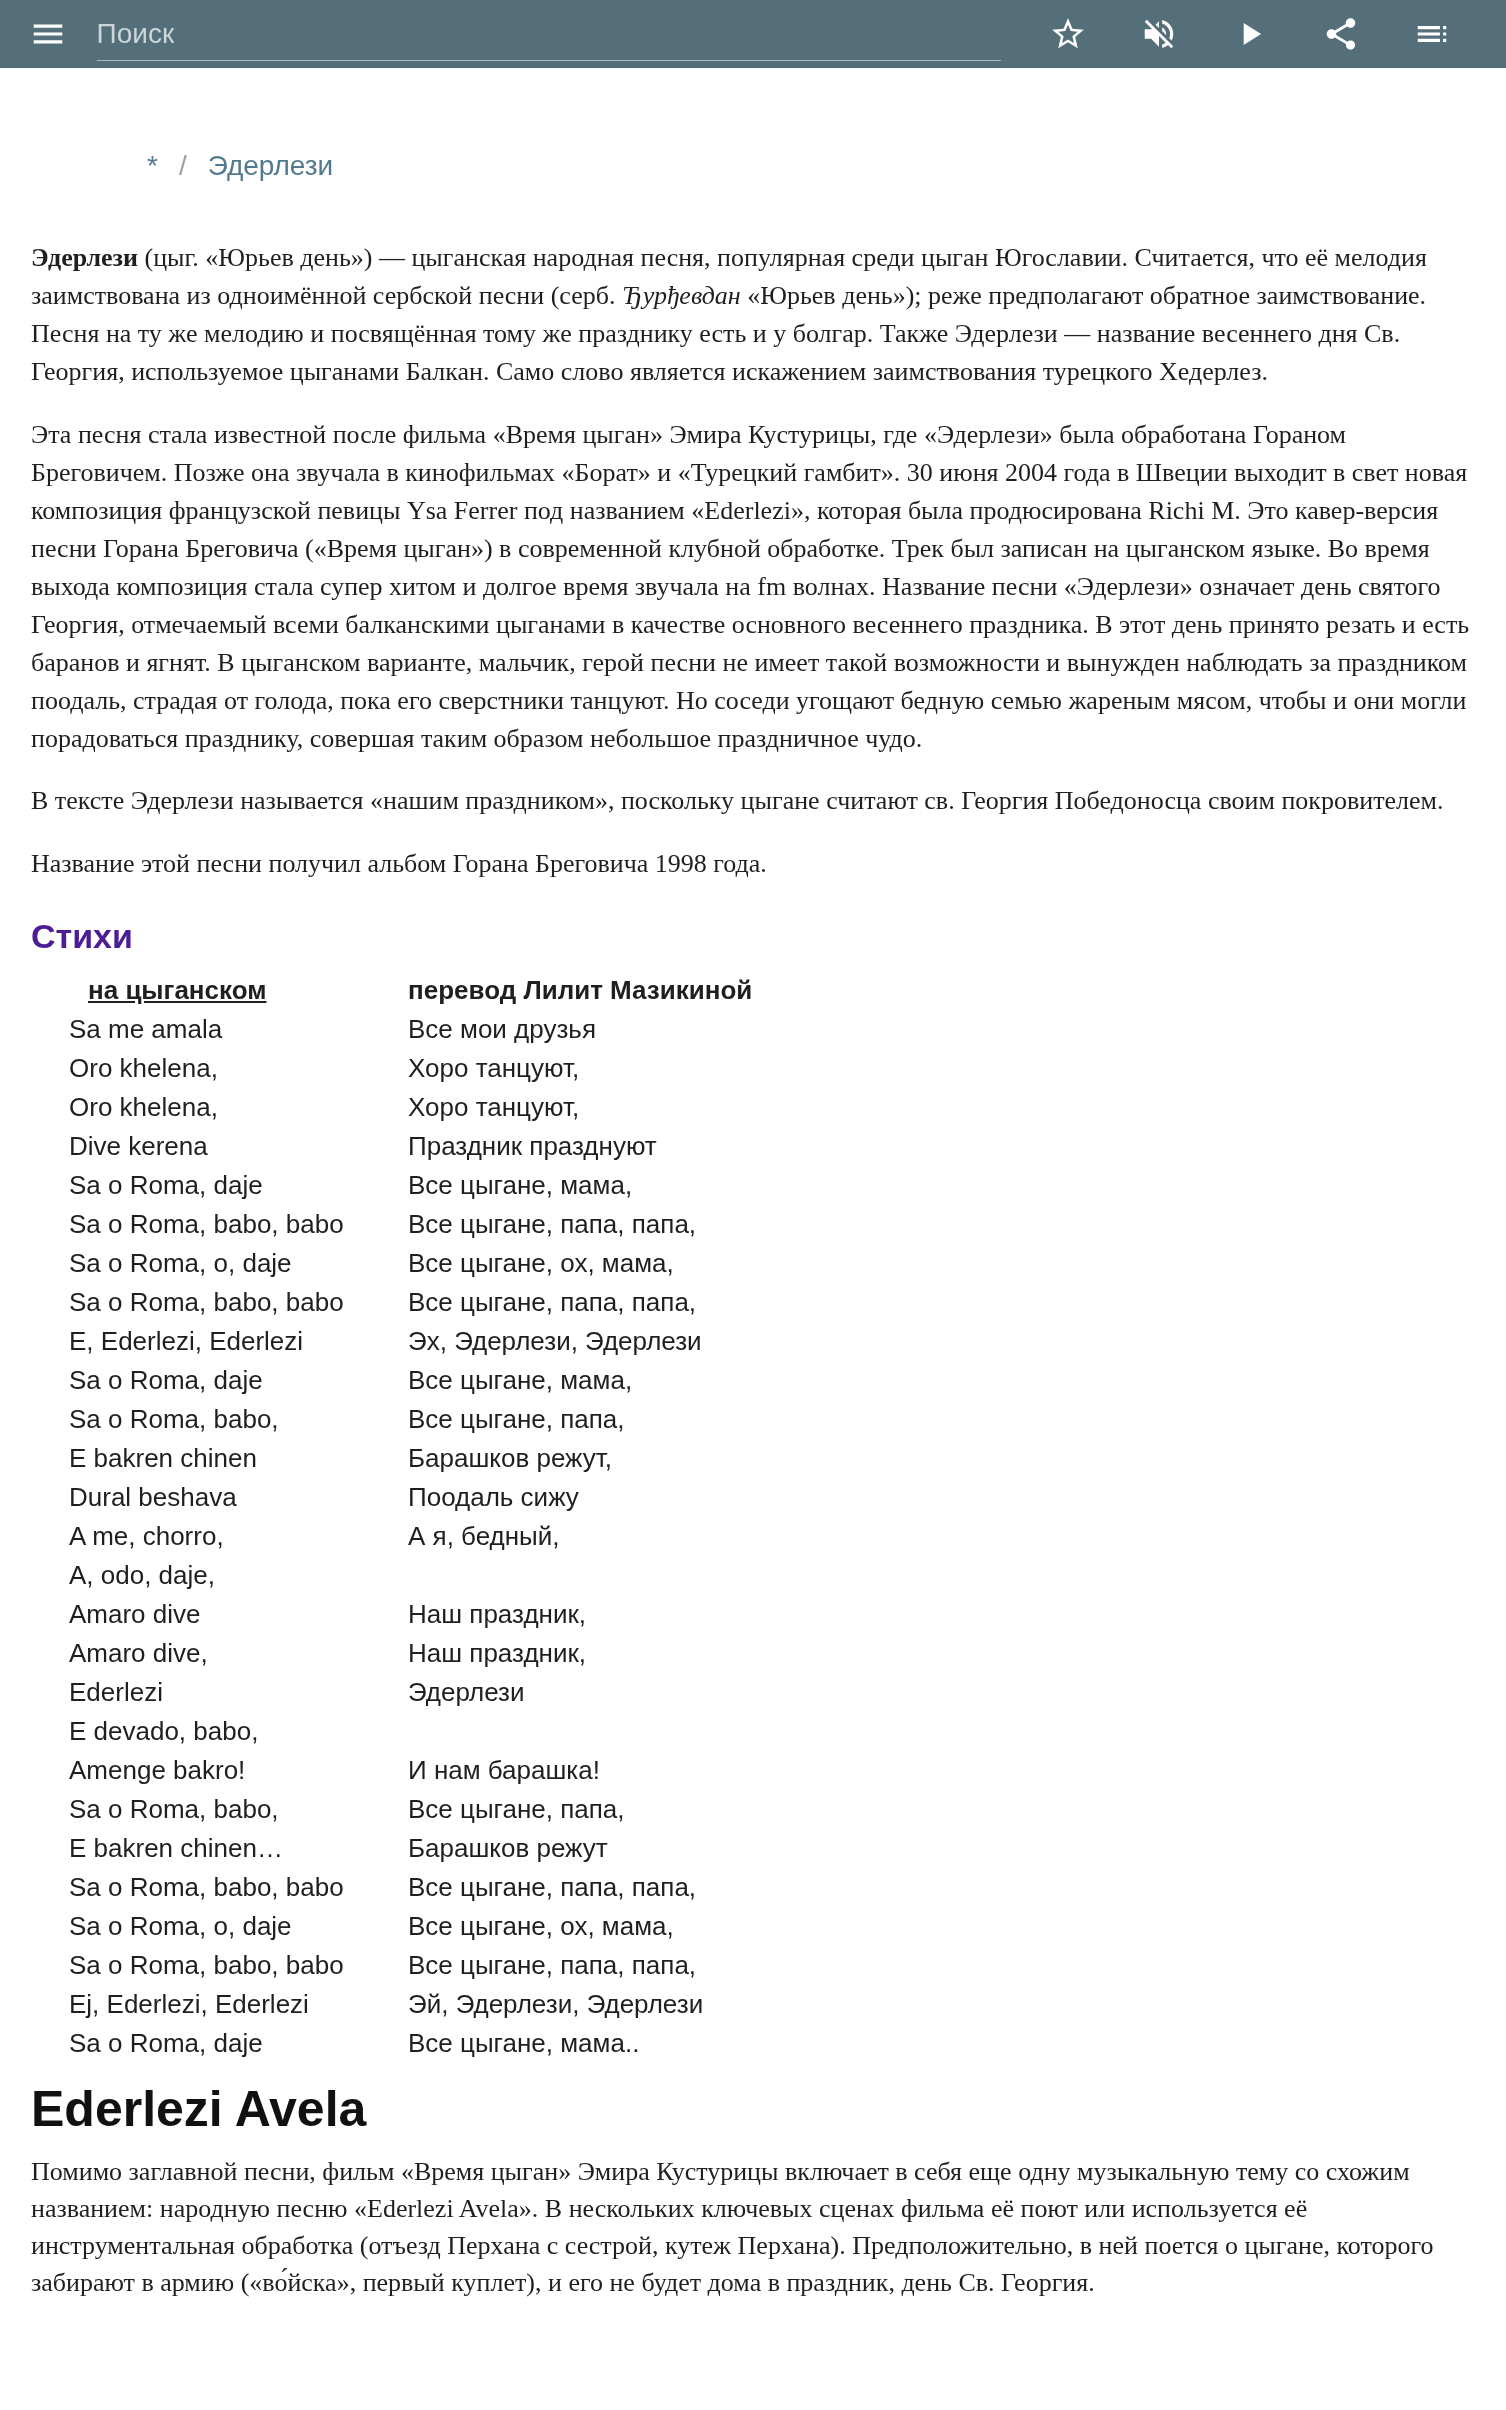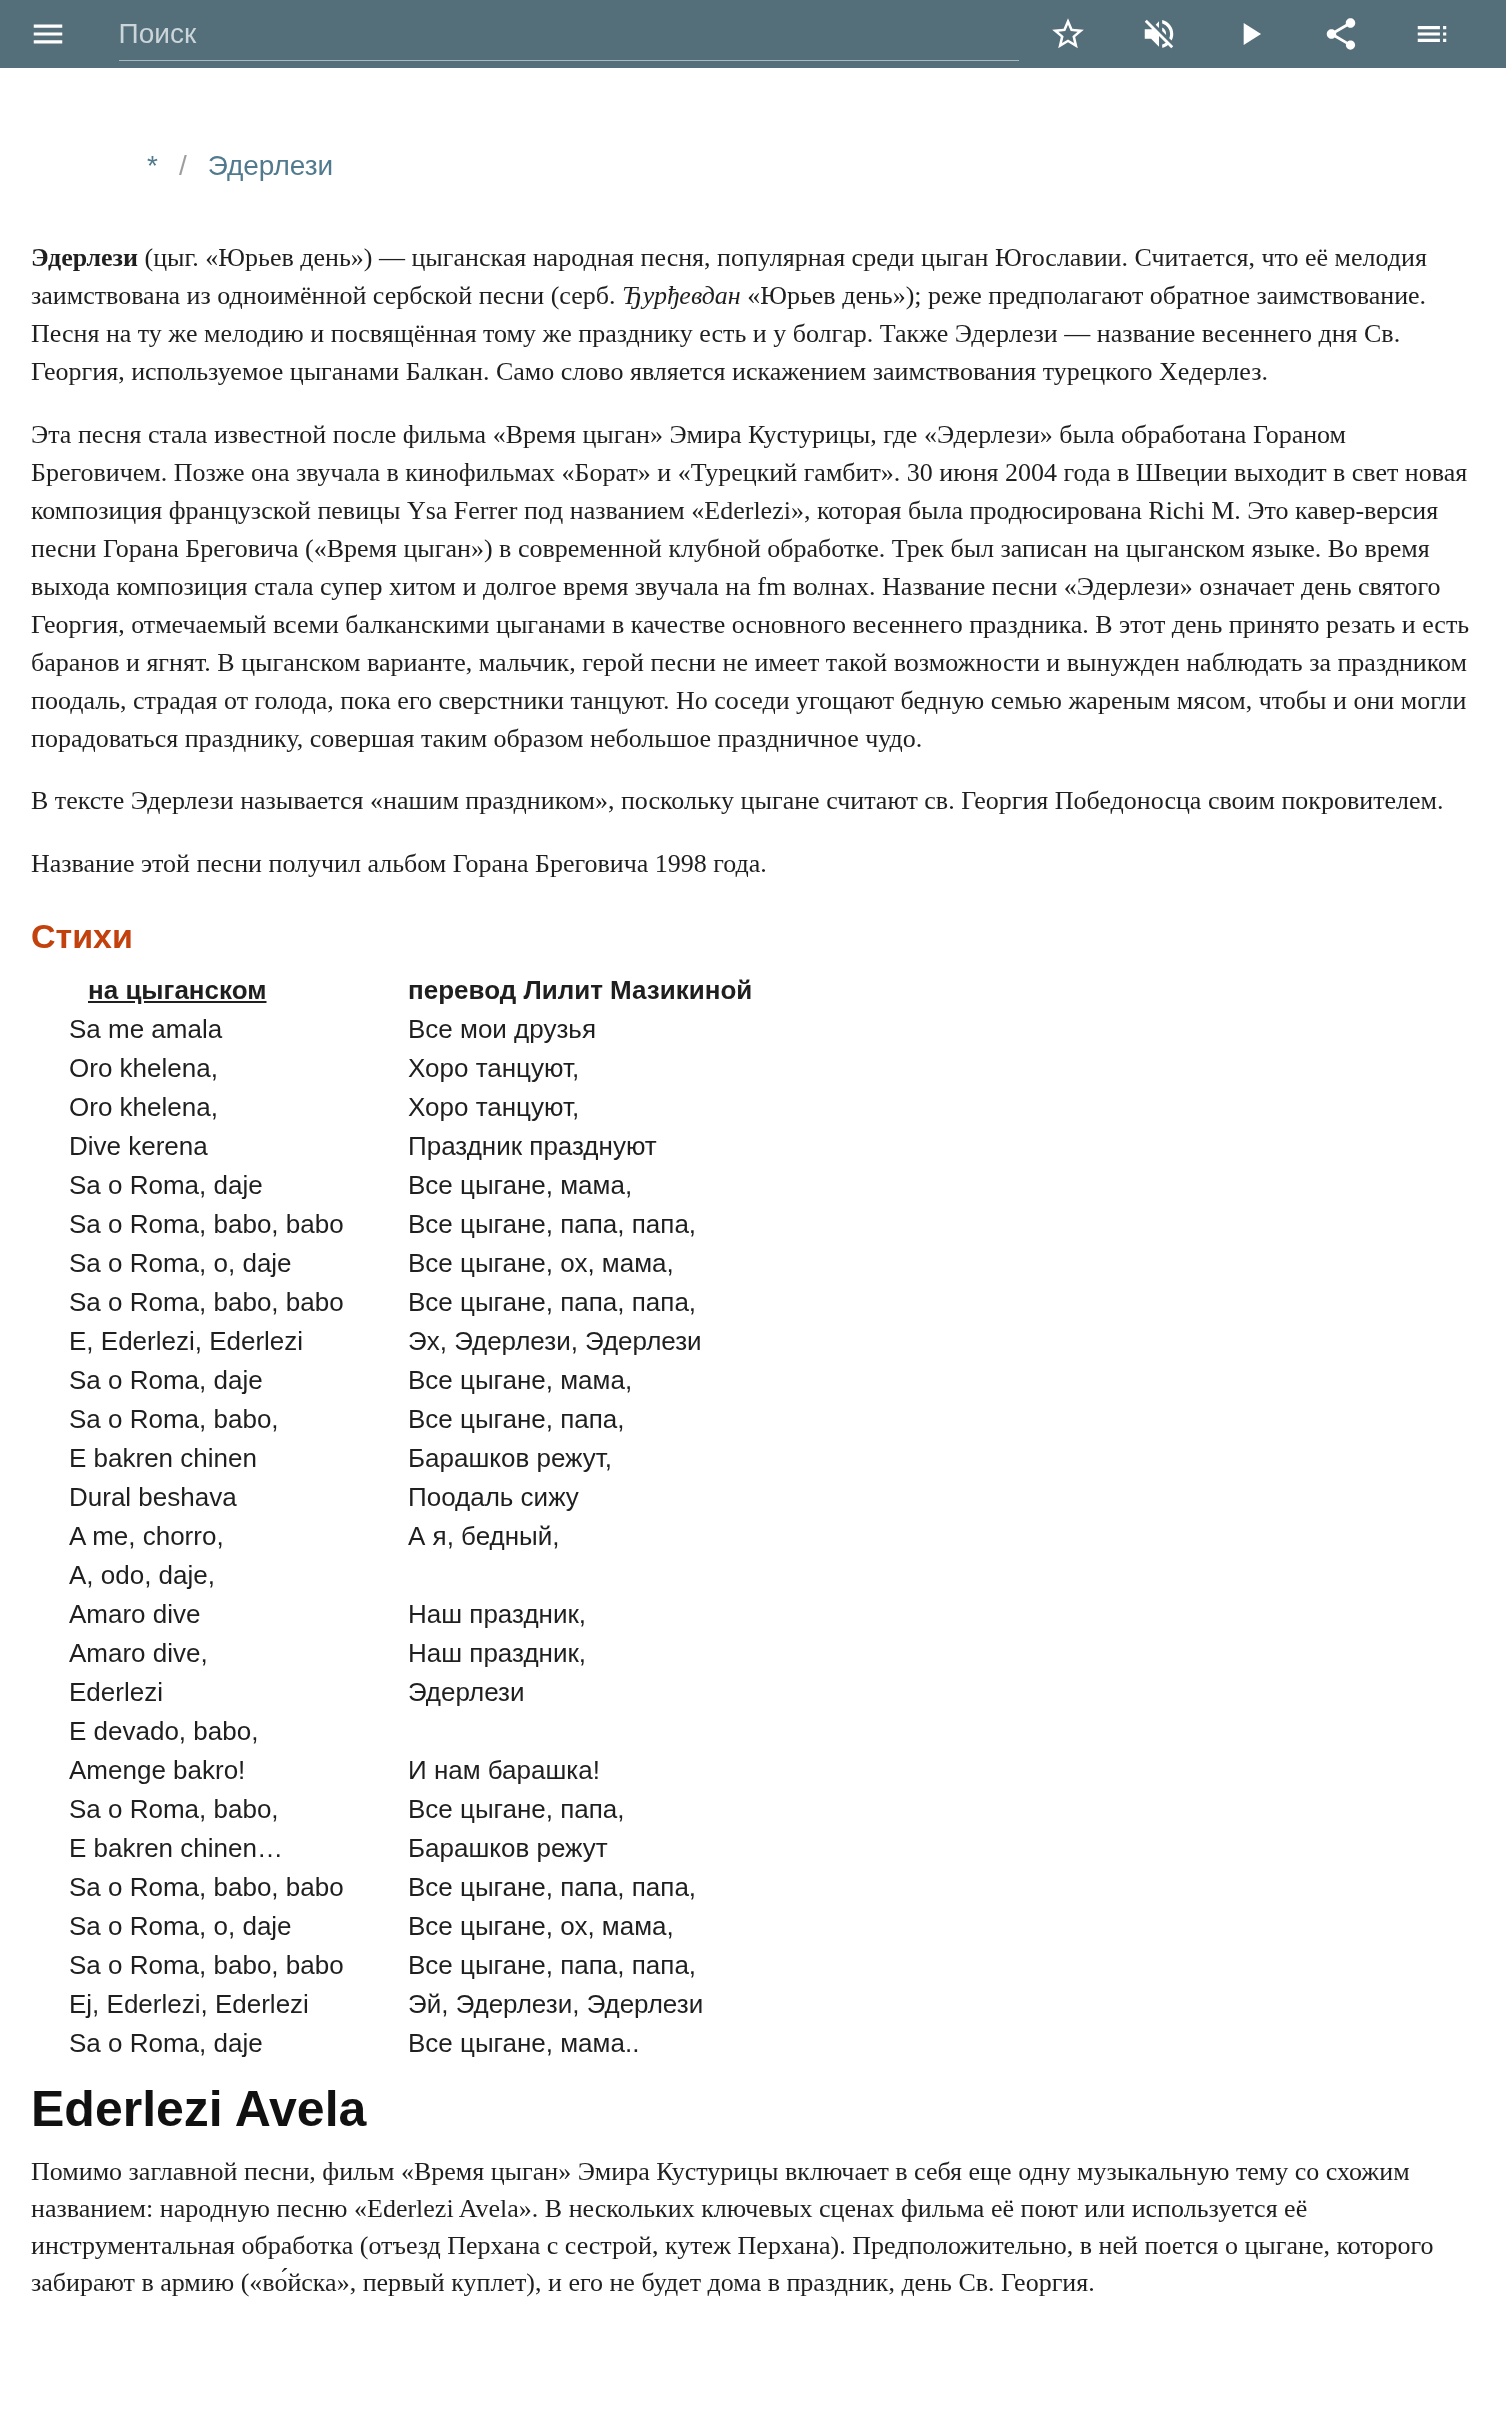--- a/index.html
+++ b/index.html
@@ -15,21 +15,20 @@
     color:var(--text-color);
     font-family:"Liberation Sans","DejaVu Sans",sans-serif;
   }
   
   .appbar{
     height:68px;
     background:var(--appbar-bg);
     display:flex;
     align-items:center;
     padding:0 49px 0 21px;
-    gap:22px;
   }
   .icon-btn{
     width:53px;height:53px;
     border:none;background:transparent;
     display:flex;align-items:center;justify-content:center;
     padding:0;cursor:pointer;flex:none;
   }
   .icon-btn svg{width:38px;height:38px;fill:#ffffff;}
   .search-field{
     width:904px;
@@ -53,21 +52,21 @@
   
   .article{padding:0 31px;margin-top:56px;}
   .article p{
     font-size:26px;
     line-height:38px;
     margin-bottom:24.5px;
     color:var(--text-color);
     font-family:Liberation Serif, serif;
   }
   .lyrics-heading{
-    font-size:34px;font-weight:700;color:#c2410c;
+    font-size:34px;font-weight:700;color:#4c1d95;
     margin:34px 0 15px;
   }
   .lyr-table{font-size:26px;line-height:39px;color:var(--text-color);}
   .lyr-head{
     display:grid;grid-template-columns:339px 1fr;
     padding-left:38px;font-weight:700;
   }
   .lyr-head .h0{padding-left:19px;text-decoration:underline;}
   .lyr-row{
     display:grid;grid-template-columns:339px 1fr;

